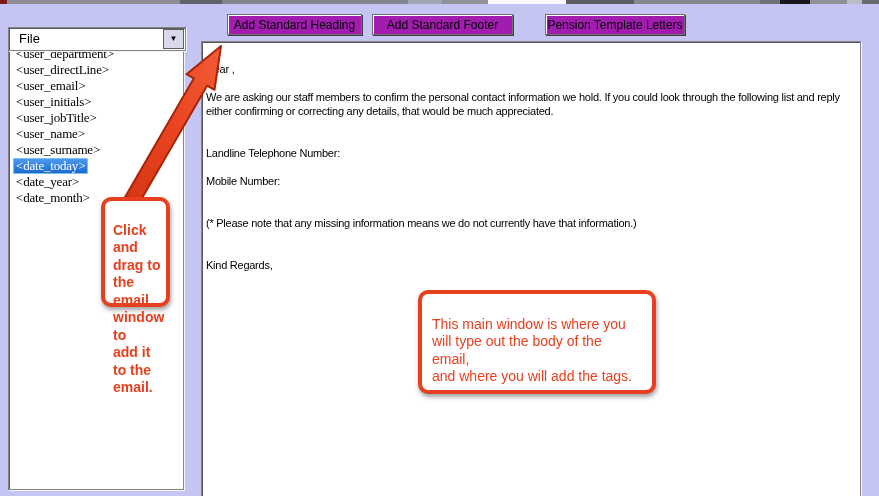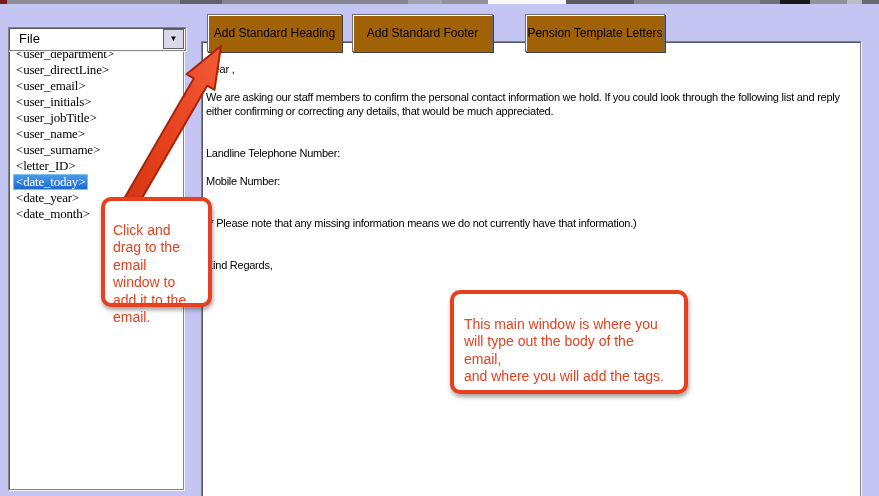--- a/index.html
+++ b/index.html
@@ -31,27 +31,27 @@
   }
   .combo-btn{
     position:absolute;right:1px;top:1px;width:19px;height:18px;
     background:#d9d9ea;border:1px solid #5f5f66;
     display:flex;align-items:center;justify-content:center;
   }
   .combo-btn .chev{font-size:8px;line-height:8px;color:#000;}
 
   
   .btn{
-    position:absolute;top:14px;height:38px;
-    background:#a16207;
+    position:absolute;top:14px;height:21px;
+    background:#a21caf;
     border:1px solid #6e6e6e;
     box-shadow: 1px 1px 0 #3f3f3f, inset 1px 1px 0 #ffffff;
     font-family:"Liberation Sans",sans-serif;
     font-size:12px;color:#000;text-align:center;padding:0;
-    z-index:3;cursor:pointer;
+    z-index:3;cursor:pointer;margin-left:20px;
   }
   #btn-heading{left:207px;width:135px;}
   #btn-footer{left:352px;width:141px;}
   #btn-pension{left:525px;width:140px;}
 
   
   .listbox{
     position:absolute;left:8px;top:40px;width:176px;height:450px;
     padding:5px 0 0 0;overflow:hidden;z-index:1;box-sizing:border-box;font-family:Liberation Serif, serif;
   }
@@ -79,22 +79,22 @@
   .arrow-svg{position:absolute;left:0;top:0;z-index:5;pointer-events:none;}
   .callout{
     position:absolute;background:#fff;
     border:4px solid var(--accent);border-radius:10px;
     color:var(--accent);
     font-size:14px;line-height:17.5px;
     white-space:pre-line;
     box-shadow:1px 3px 4px rgba(70,70,70,.5);
     z-index:6;box-sizing:border-box;
   }
-  #callout-drag{left:101px;top:197px;width:111px;height:110px;padding:3px 2px 7px 8px;}
-  #callout-main{left:418px;top:290px;width:238px;padding:4px 10px;margin-left:32px;}
+  #callout-drag{left:101px;top:197px;width:69px;height:110px;padding:3px 2px 7px 8px;font-weight:bold;}
+  #callout-main{left:418px;top:290px;width:238px;padding:4px 10px;}
 </style>
 </head>
 <body style="background: rgb(196, 197, 243); --accent: #e8401f; --sel: #1b74dd;">
 
 <div class="top-strip">
     <div style="left: 0px; width: 7px; background: rgb(122, 26, 26);"></div>
     <div style="left: 7px; width: 173px; background: rgb(142, 142, 150);"></div>
     <div style="left: 180px; width: 42px; background: rgb(95, 98, 106);"></div>
     <div style="left: 222px; width: 186px; background: rgb(131, 134, 142);"></div>
     <div style="left: 408px; width: 34px; background: rgb(159, 163, 178);"></div>
@@ -121,21 +121,20 @@
 <button id="btn-pension" class="btn">Pension Template Letters</button>
 
 <div class="listbox sunken">
     <div class="lrow"><span class="tag">&lt;user_department&gt;</span></div>
     <div class="lrow"><span class="tag">&lt;user_directLine&gt;</span></div>
     <div class="lrow"><span class="tag">&lt;user_email&gt;</span></div>
     <div class="lrow"><span class="tag">&lt;user_initials&gt;</span></div>
     <div class="lrow"><span class="tag">&lt;user_jobTitle&gt;</span></div>
     <div class="lrow"><span class="tag">&lt;user_name&gt;</span></div>
     <div class="lrow"><span class="tag">&lt;user_surname&gt;</span></div>
-    <div class="lrow"><span class="tag">&lt;letter_ID&gt;</span></div>
     <div class="lrow"><span class="tag selected">&lt;date_today&gt;</span></div>
     <div class="lrow"><span class="tag">&lt;date_year&gt;</span></div>
     <div class="lrow"><span class="tag">&lt;date_month&gt;</span></div>
   </div>
 
 <div class="emailarea sunken">
   <div class="emailtext">
 Dear ,
 
 We are asking our staff members to confirm the personal contact information we hold. If you could look through the following list and reply

